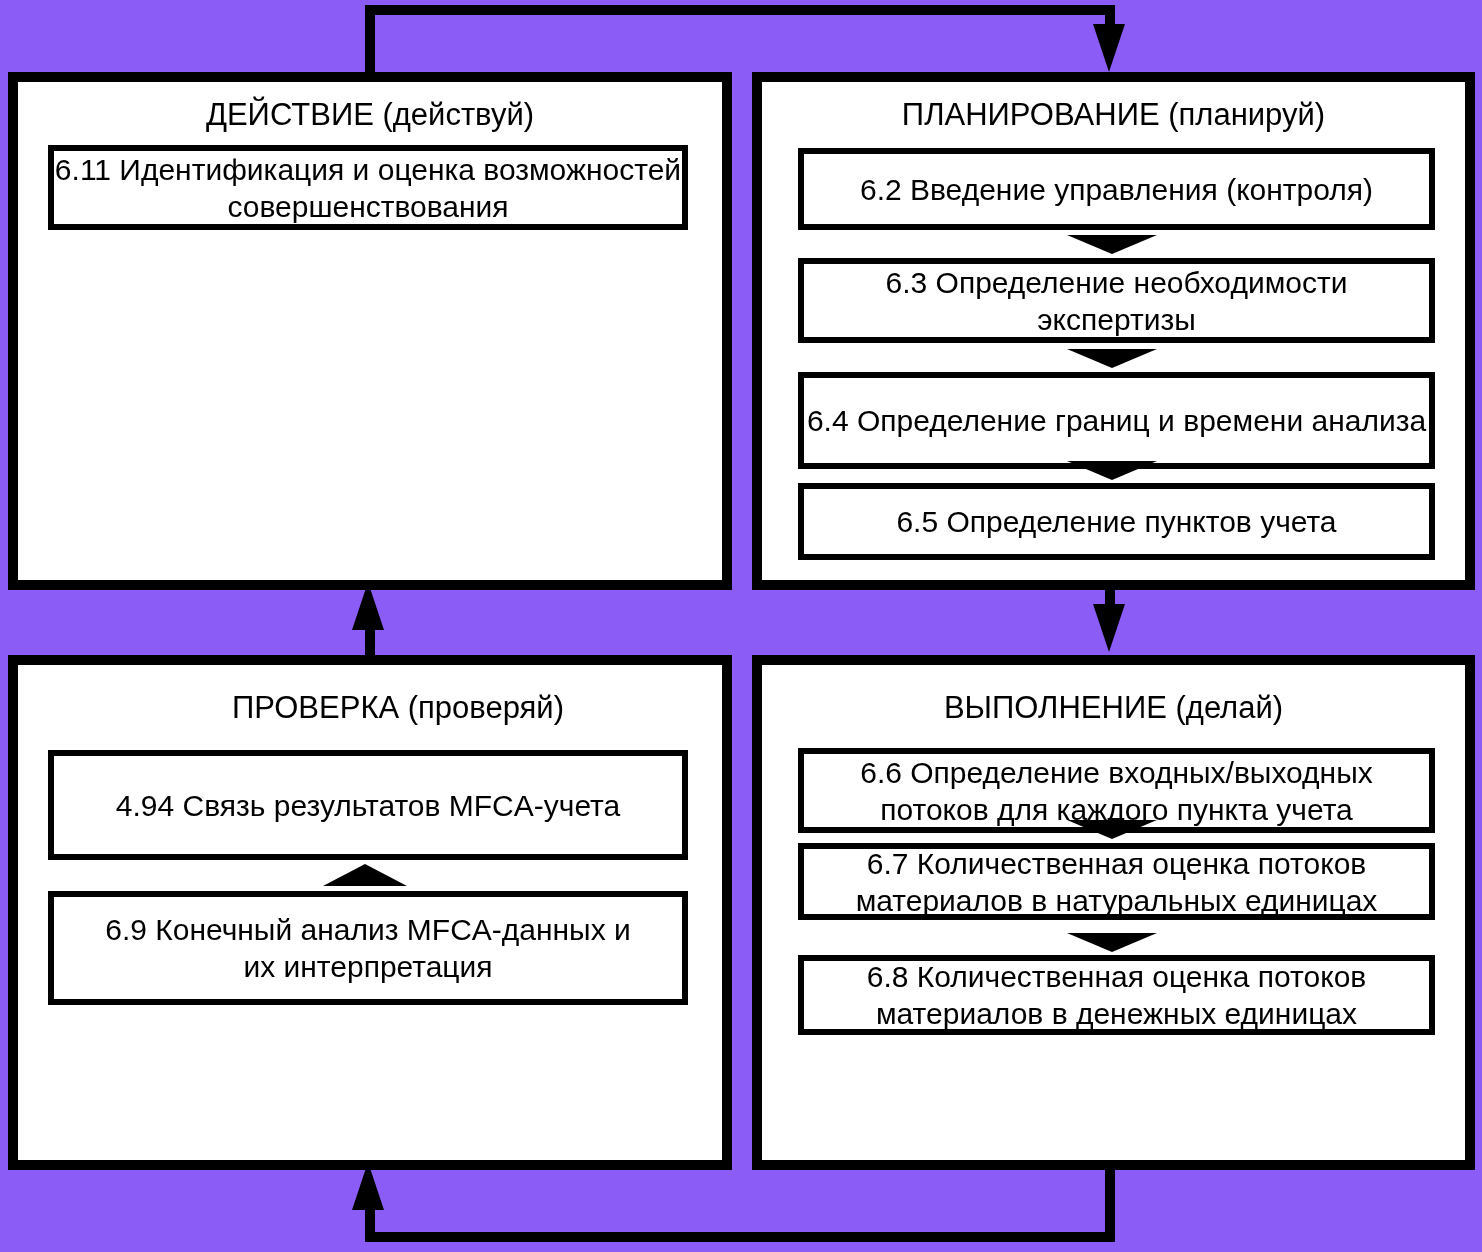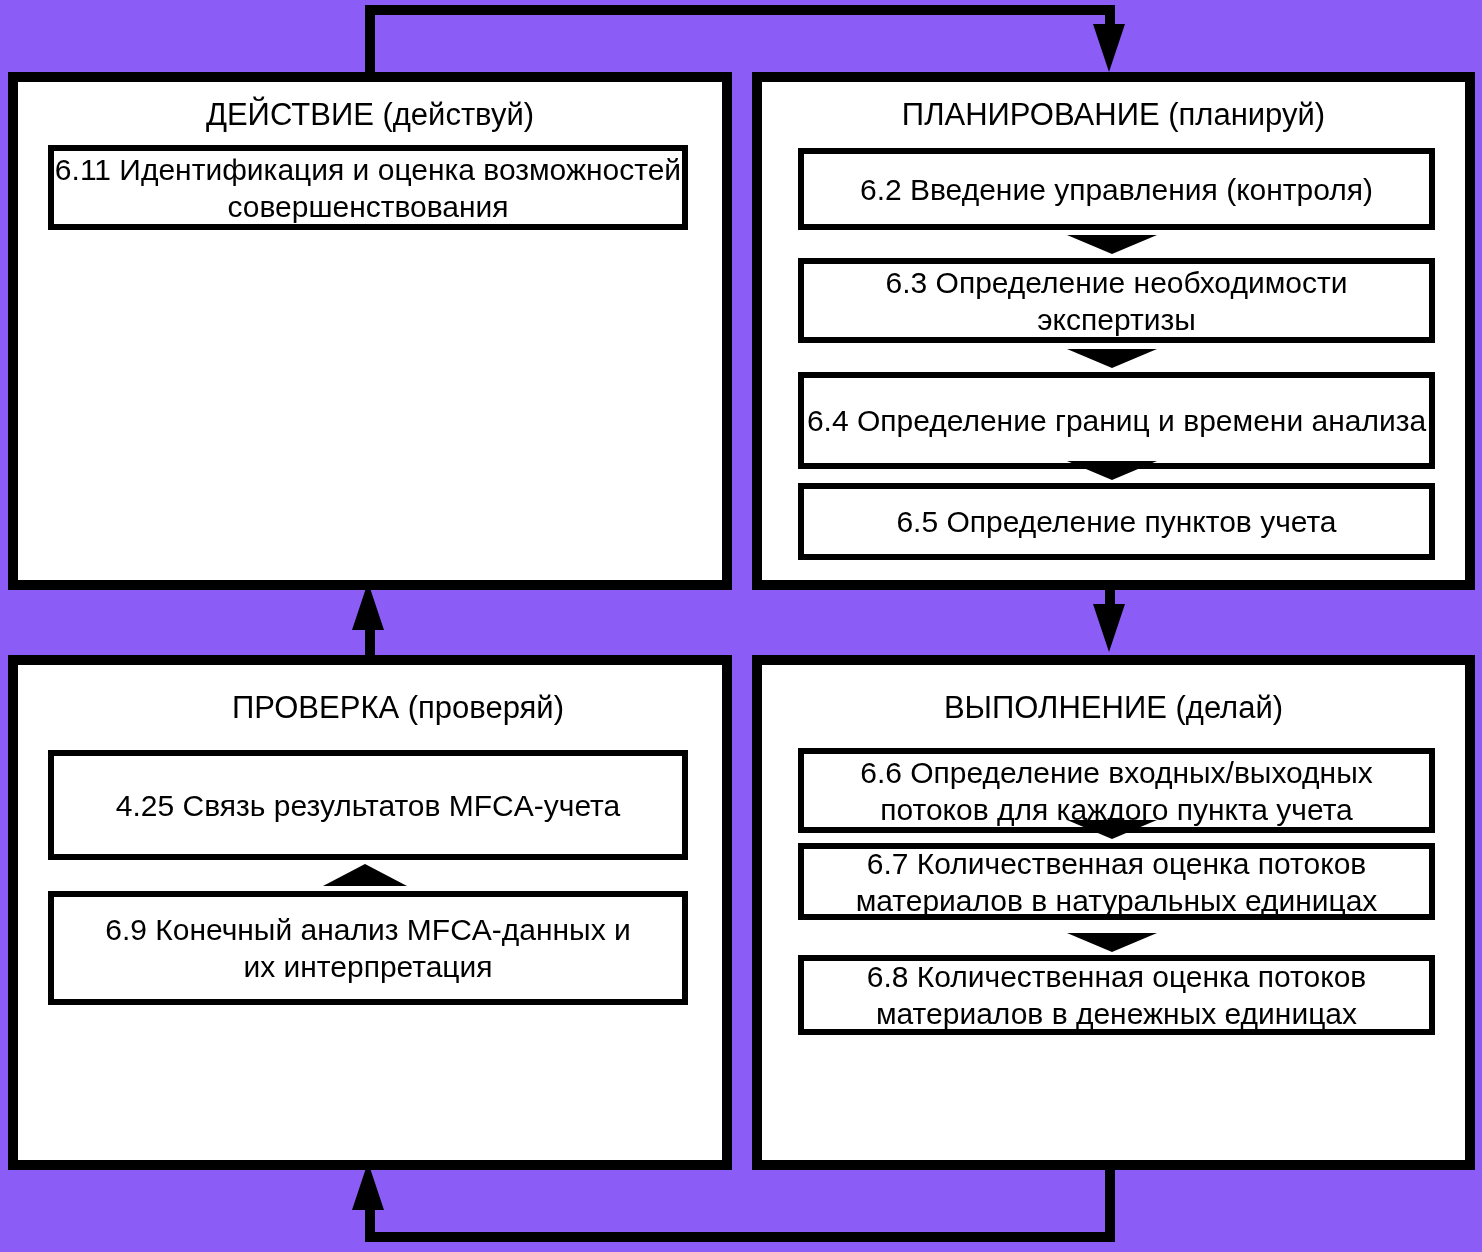--- a/index.html
+++ b/index.html
@@ -134,21 +134,21 @@
   <div class="tri-down triR" id="tri-6-7"></div>
   <div class="pbox colR" id="box-6-7">
     <span class="box-text">6.7 Количественная оценка потоков материалов в натуральных единицах</span>
   </div>
   <div class="tri-down triR" id="tri-7-8"></div>
   <div class="pbox colR" id="box-6-8">
     <span class="box-text">6.8 Количественная оценка потоков материалов в денежных единицах</span>
   </div>
 
   <div class="pbox colL" id="box-6-10">
-    <span class="box-text">4.25 Связь результатов MFCA-учета</span>
+    <span class="box-text">4.94 Связь результатов MFCA-учета</span>
   </div>
   <div class="tri-up" id="tri-9-10"></div>
   <div class="pbox colL" id="box-6-9">
     <span class="box-text">6.9 Конечный анализ MFCA-данных и их интерпретация</span>
   </div>
 
   <div class="seg" id="top-left-vert"></div>
   <div class="seg" id="top-horiz"></div>
   <div class="seg" id="top-right-stem"></div>
   <div class="head-down" id="head-into-plan"></div>

